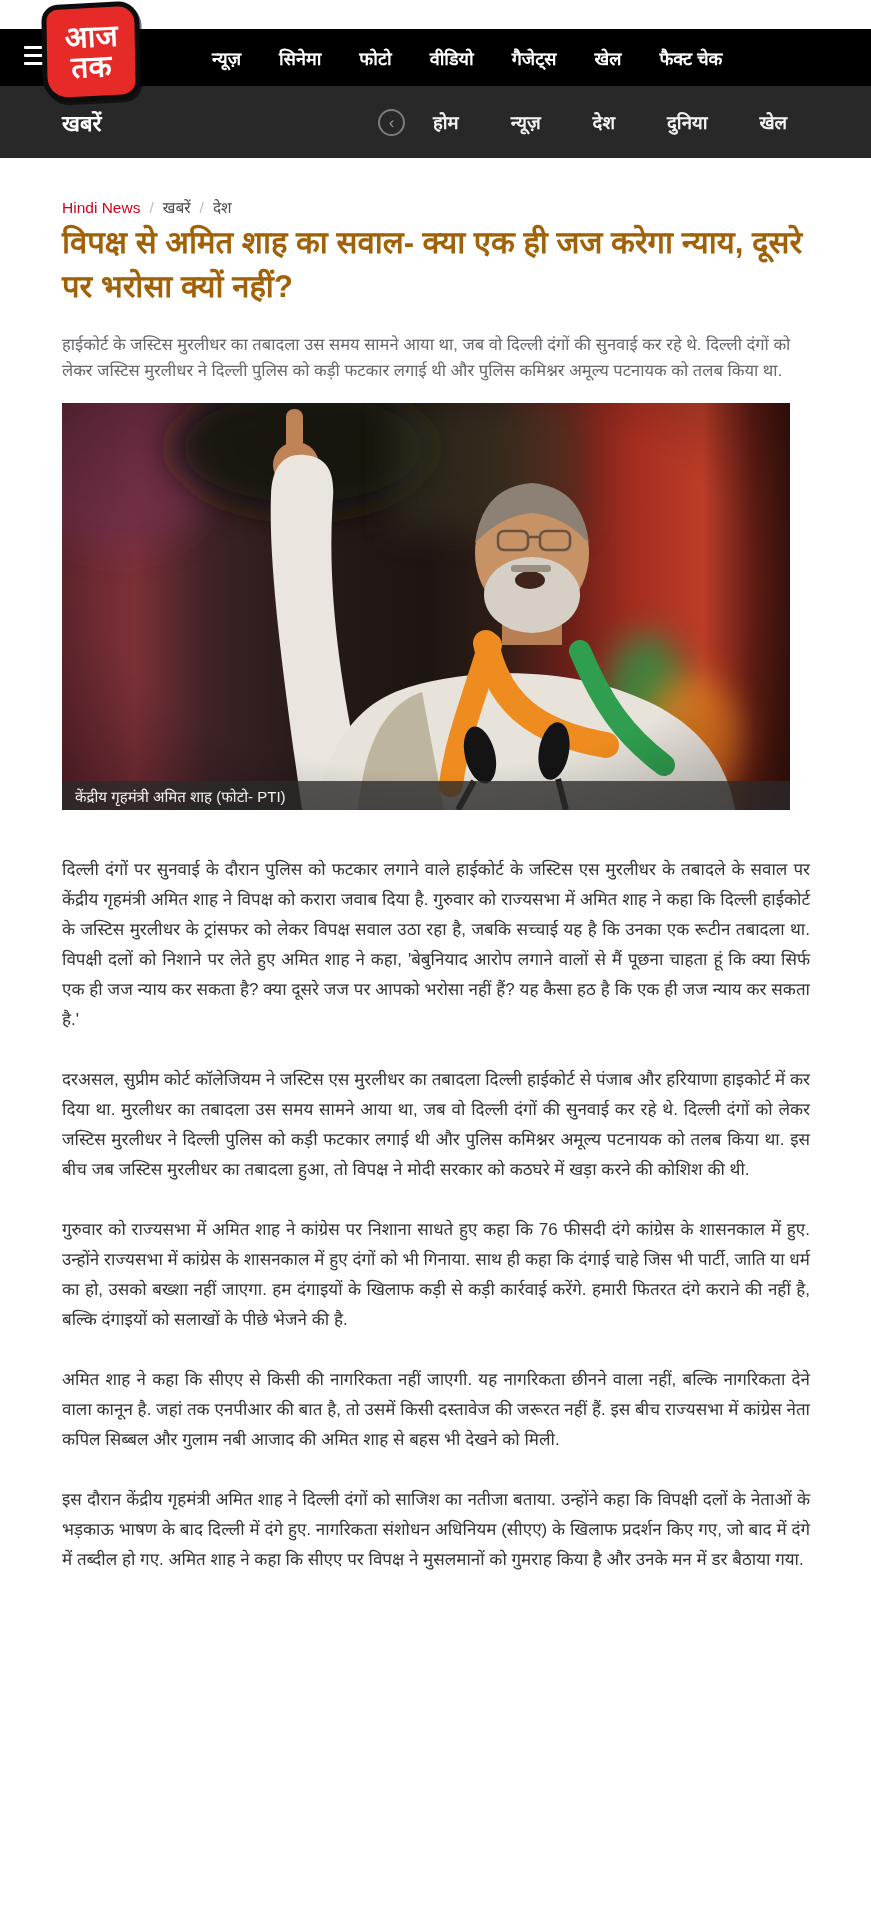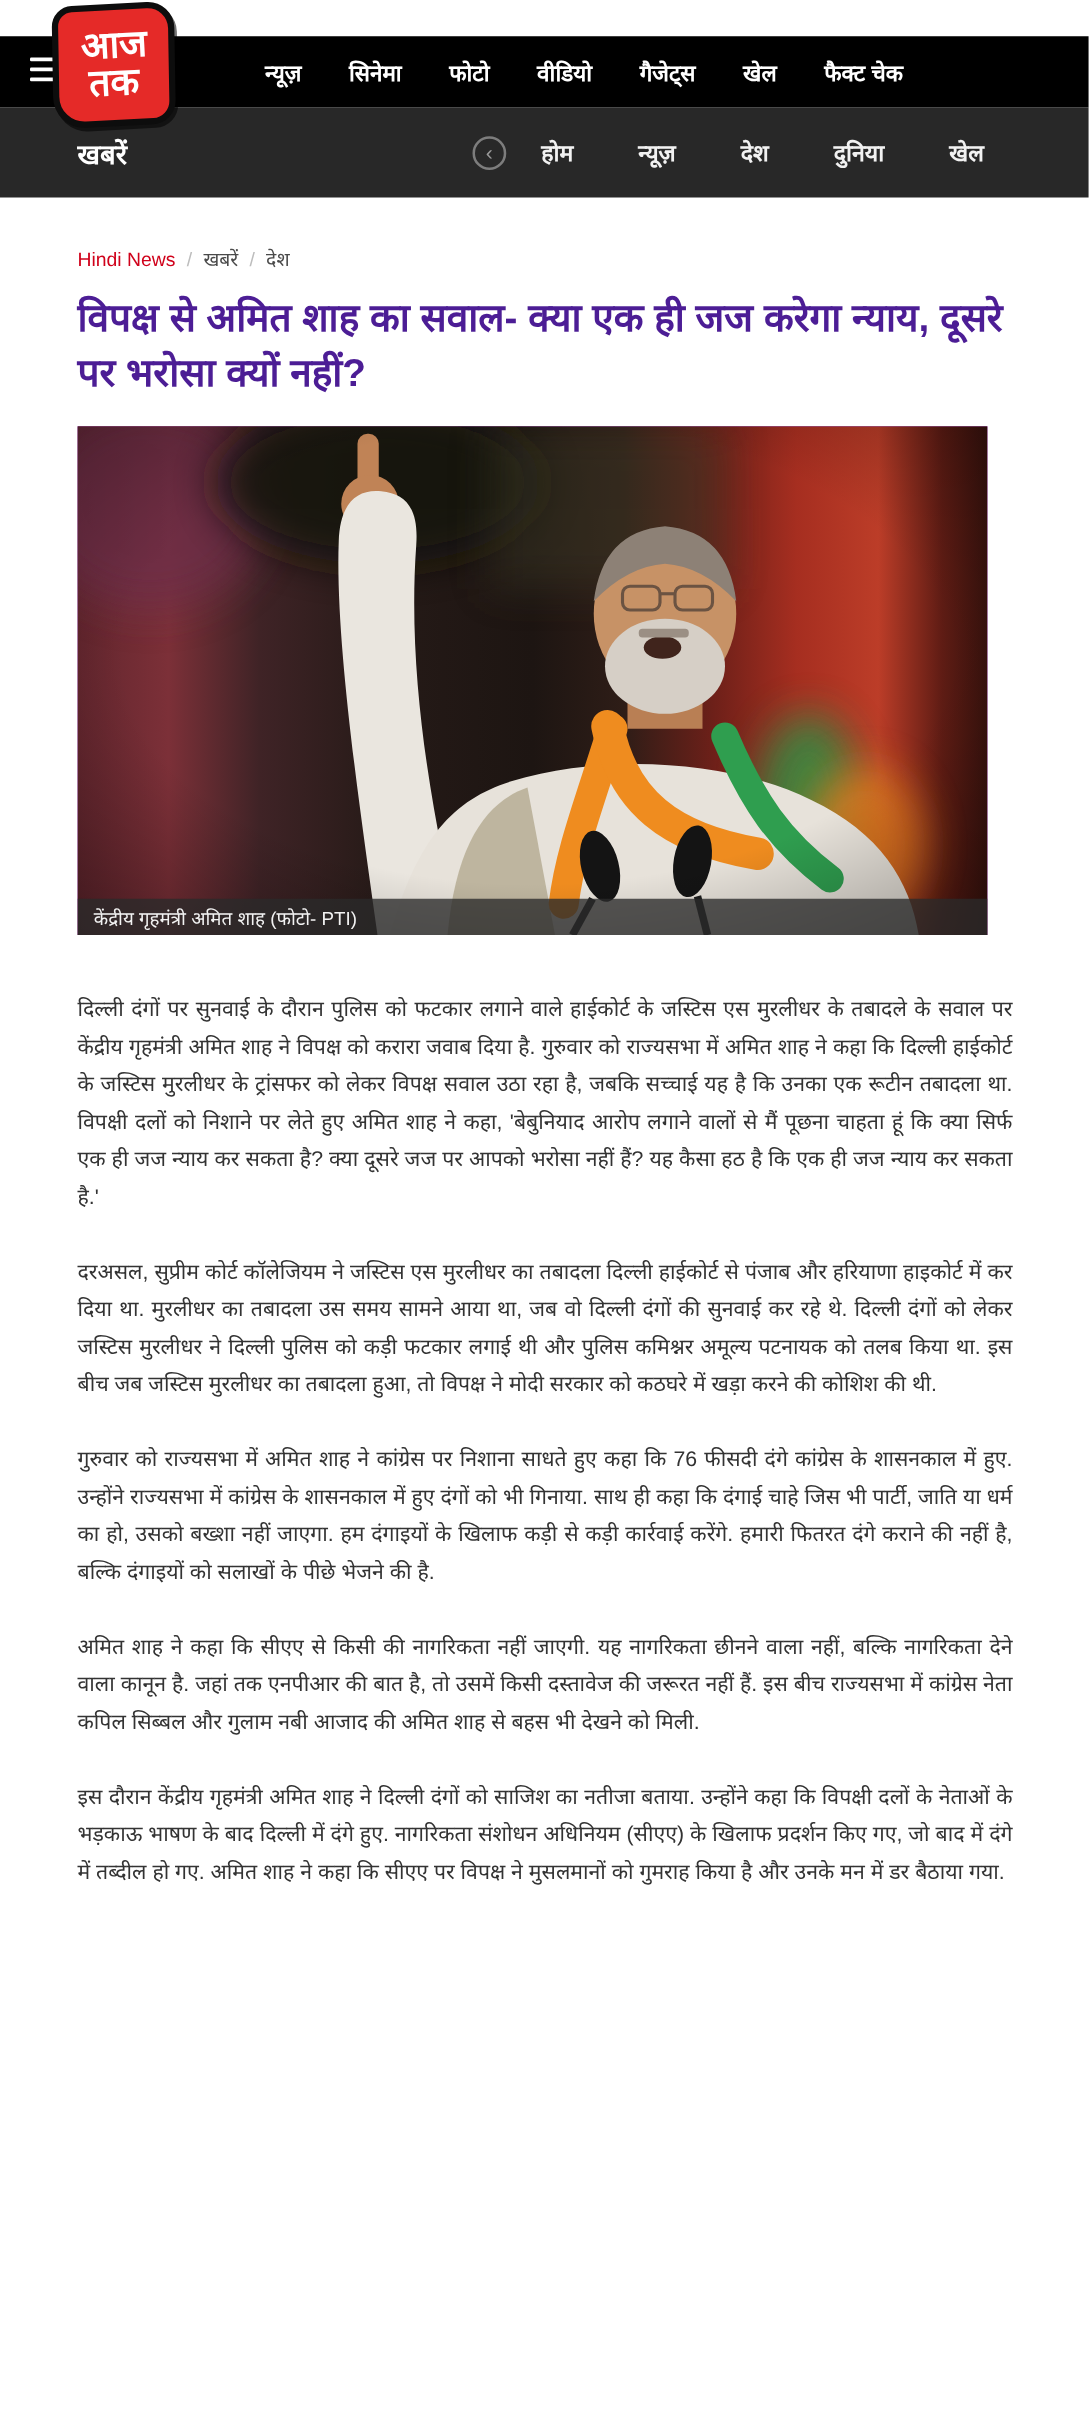--- a/index.html
+++ b/index.html
@@ -31,25 +31,25 @@
   .subheader-nav { position:absolute; left:433px; display:flex; gap:52px;font-family:Liberation Mono, monospace; }
   .subheader-nav .nav-item { color:#f2f2f2; font-weight:600; font-size:18.5px; cursor:pointer; white-space:nowrap; }
 
   
   .article { padding-left:62px; width:810px; }
   .breadcrumb { margin-top:38px; font-size:15.5px; display:flex; gap:9px; align-items:baseline; }
   .breadcrumb .bc-home { color:#d0021b; cursor:pointer; }
   .breadcrumb .bc-sep { color:#bdbdbd; }
   .breadcrumb .bc-link { color:#4a4a4a; cursor:pointer; }
 
-  h1.page-title { margin-top:15px; width:748px; font-size:31px; line-height:44px; font-weight:bold; color:#4c1d95; }
+  h1.page-title { margin-top:3px; width:748px; font-size:31px; line-height:44px; font-weight:bold; color:#a16207; }
 
   .summary { margin-top:22px; width:748px; font-size:16.5px; line-height:26px; color:#67676c; }
 
-  .photo-wrap { margin-top:20px; width:728px; height:407px; position:relative; overflow:hidden; background:#701a75; }
+  .photo-wrap { margin-top:20px; width:728px; height:407px; position:relative; overflow:hidden; background:#be185d; }
   .photo-wrap svg { display:block; width:728px; height:407px; }
   .photo-caption { position:absolute; left:0; right:0; bottom:0; height:29px;
                    background:rgba(42,42,42,0.78); color:#f2f2f2; font-size:15px;
                    display:flex; align-items:center; padding-left:13px; }
 
   .body-copy { width:748px; margin-top:45px; }
   .body-copy p { font-size:17px; line-height:30px; color:#333333; text-align:justify; margin-bottom:30px; }
 </style>
 </head>
 <body>
@@ -94,20 +94,21 @@
   <div class="breadcrumb">
     <span class="bc-home">Hindi News</span>
     <span class="bc-sep">/</span>
     <span class="bc-link">खबरें</span>
     <span class="bc-sep">/</span>
     <span class="bc-link">देश</span>
   </div>
 
   <h1 class="page-title">विपक्ष से अमित शाह का सवाल- क्या एक ही जज करेगा न्याय, दूसरे पर भरोसा क्यों नहीं?</h1>
 
+  <div class="summary">हाईकोर्ट के जस्टिस मुरलीधर का तबादला उस समय सामने आया था, जब वो दिल्ली दंगों की सुनवाई कर रहे थे. दिल्ली दंगों को लेकर जस्टिस मुरलीधर ने दिल्ली पुलिस को कड़ी फटकार लगाई थी और पुलिस कमिश्नर अमूल्य पटनायक को तलब किया था.</div>
 
   <div class="photo-wrap">
     <svg viewBox="0 0 728 407" xmlns="http://www.w3.org/2000/svg" aria-hidden="true">
       <defs>
         <linearGradient id="bg" x1="0" y1="0" x2="1" y2="0">
           <stop offset="0" stop-color="#63262e"></stop>
           <stop offset="0.10" stop-color="#7c3038"></stop>
           <stop offset="0.20" stop-color="#3f2326"></stop>
           <stop offset="0.34" stop-color="#251a17"></stop>
           <stop offset="0.50" stop-color="#1d1512"></stop>

